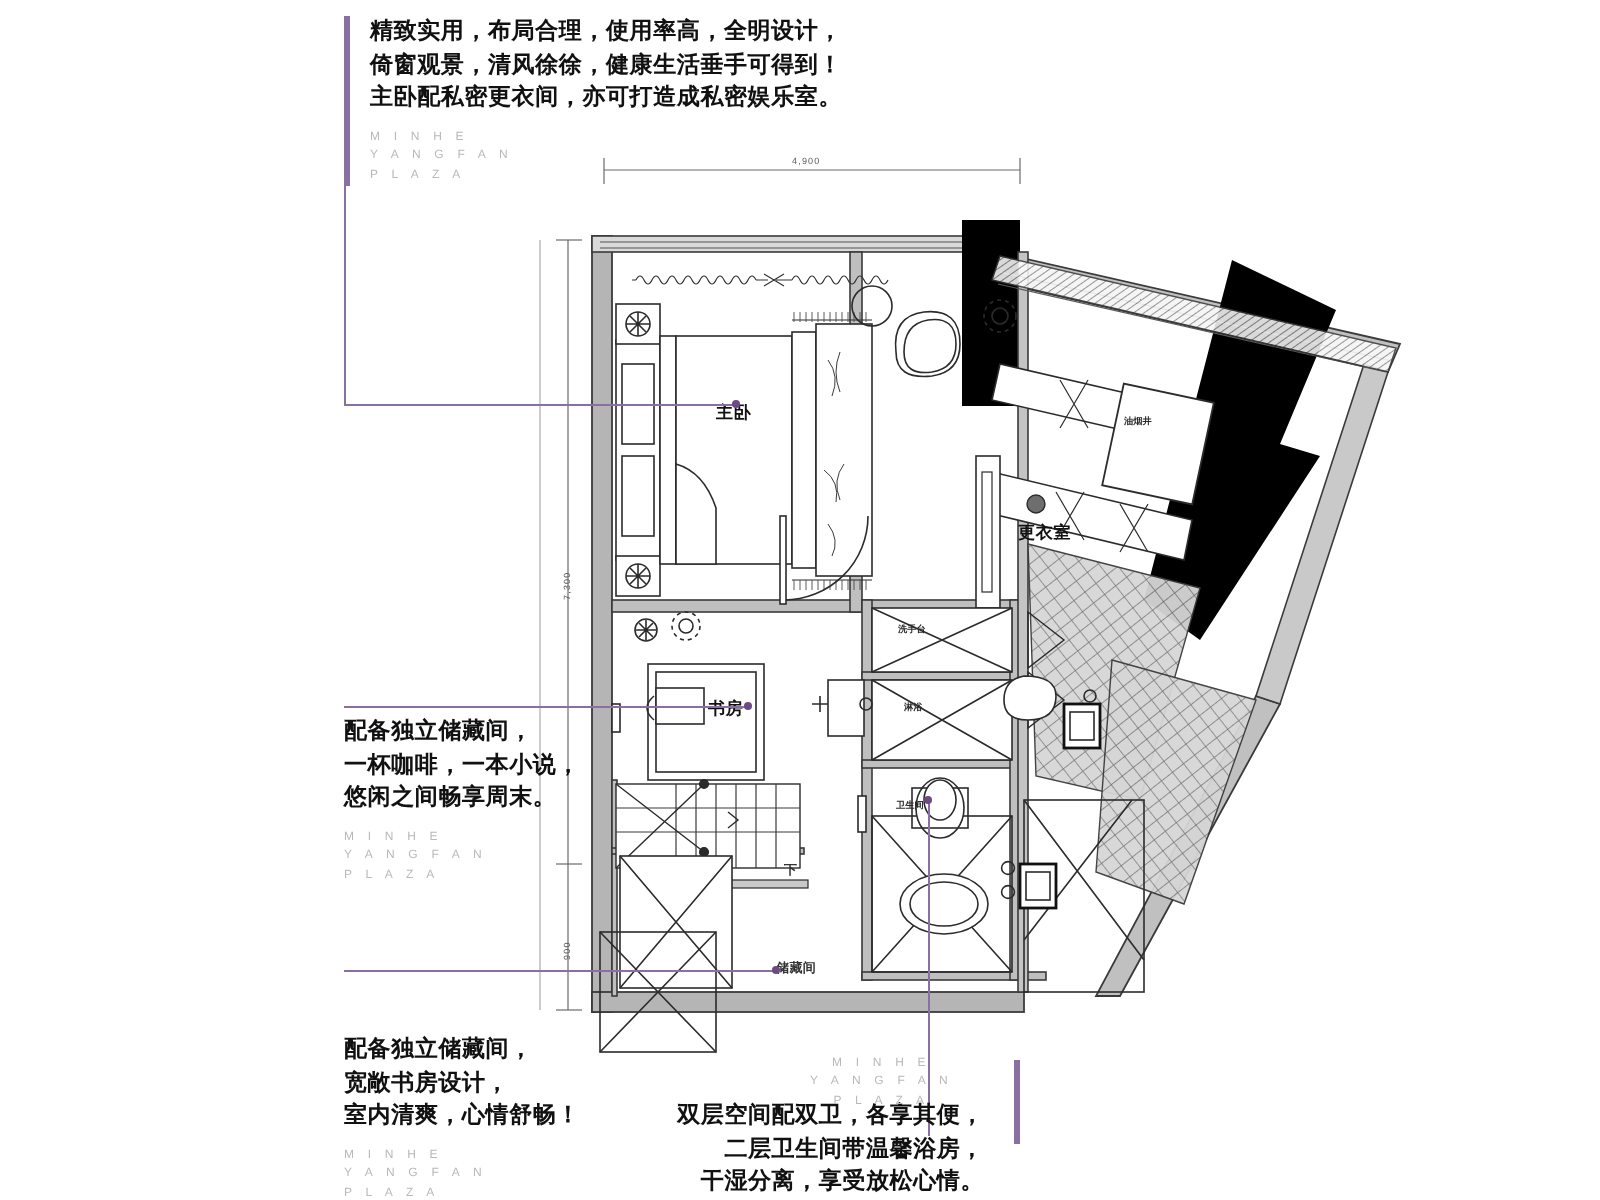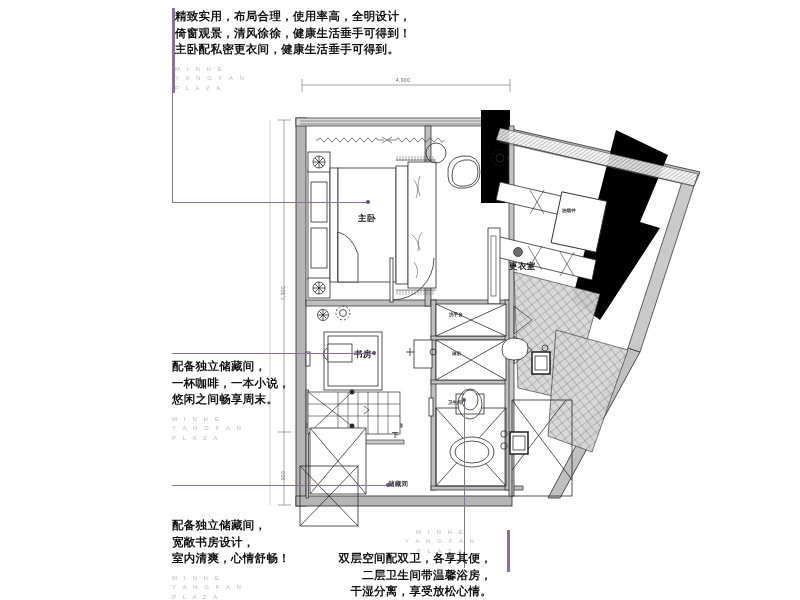--- a/index.html
+++ b/index.html
@@ -19,20 +19,21 @@
   #stage {
     position: absolute;
     left: 0; top: 0;
     width: 800px;
     height: 600px;
   }
 
   
   .callout {
     position: absolute;
+    padding-left: 10px;
     border-left: 3px solid #8a6fa3;
     line-height: 1.45;
     font-size: 11.5px;
     letter-spacing: 0.3px;
     color: #111;
     font-weight: 600;
   }
   .callout.noline {
     border-left: none;
     padding-left: 0;
@@ -351,21 +352,21 @@
       <path d="M512 338 q-10 2 -10 12 q0 10 12 10 q14 0 14 -12 q0 -10 -16 -10 Z" fill="#fff"></path>
     </g>
 
     <g stroke="#2b2b2b" stroke-width="0.8" fill="none">
       <rect x="300" y="466" width="58" height="60" fill="none"></rect>
       <path d="M300 466 L358 526 M358 466 L300 526"></path>
     </g>
 
   </svg>
 
-  <div class="rlabel" style="left:358px; top:201px;margin-top:12px;">主卧</div>
+  <div class="rlabel" style="left:358px; top:201px;">主卧</div>
   <div class="rlabel" style="left:509px; top:261px;">更衣室</div>
   <div class="rlabel" style="left:354px; top:349px;">书房</div>
   <div class="rlabel tiny" style="left:449px; top:312px;">洗手台</div>
   <div class="rlabel tiny" style="left:452px; top:351px;">淋浴</div>
   <div class="rlabel tiny" style="left:448px; top:400px;">卫生间</div>
   <div class="rlabel tiny" style="left:562px; top:208px;">油烟井</div>
   <div class="rlabel sm" style="left:388px; top:480px;">储藏间</div>
   <div class="rlabel sm" style="left:392px; top:431px;">下</div>
 
   <div class="dimtxt" style="left:396px; top:78px;">4,900</div>
@@ -382,21 +383,21 @@
   <div class="leader" style="left:172px; top:485px; width:216px;"></div>
   <div class="dot" style="left:386px; top:483px;"></div>
 
   <div class="leader-v" style="left:464px; top:400px; height:168px;"></div>
   <div class="dot" style="left:462px; top:398px;"></div>
   <div class="leader-v" style="left:507px; top:530px; height:42px; background:#8a6fa3; width:3px;"></div>
 
   <div class="callout" style="left:172px; top:8px; width:250px;">
     <span class="ln">精致实用，布局合理，使用率高，全明设计，</span>
     <span class="ln">倚窗观景，清风徐徐，健康生活垂手可得到！</span>
-    <span class="ln">主卧配私密更衣间，健康生活垂手可得到。</span>
+    <span class="ln">主卧配私密更衣间，亦可打造成私密娱乐室。</span>
     <div class="wm">
       <span>M I N H E</span>
       <span>Y A N G F A N</span>
       <span>P L A Z A</span>
     </div>
   </div>
 
   <div class="callout noline" style="left:172px; top:358px; width:170px;">
     <span class="ln">配备独立储藏间，</span>
     <span class="ln">一杯咖啡，一本小说，</span>

